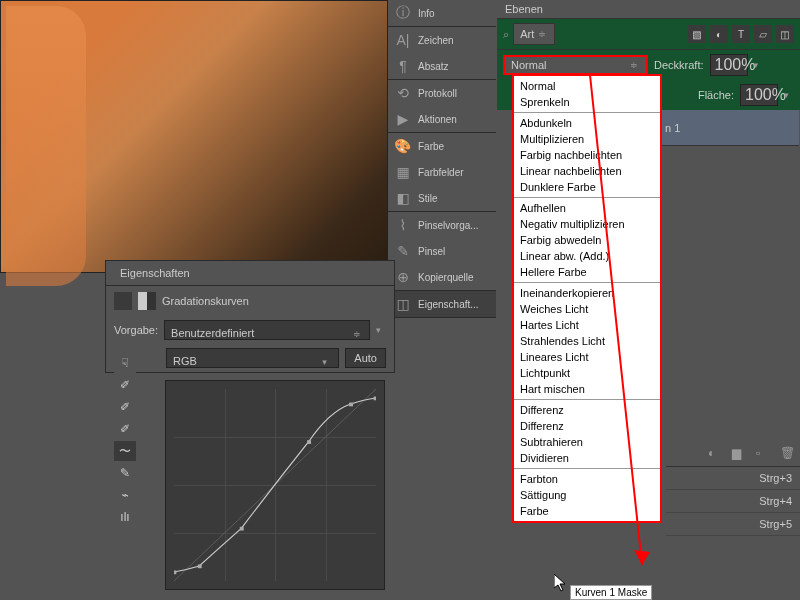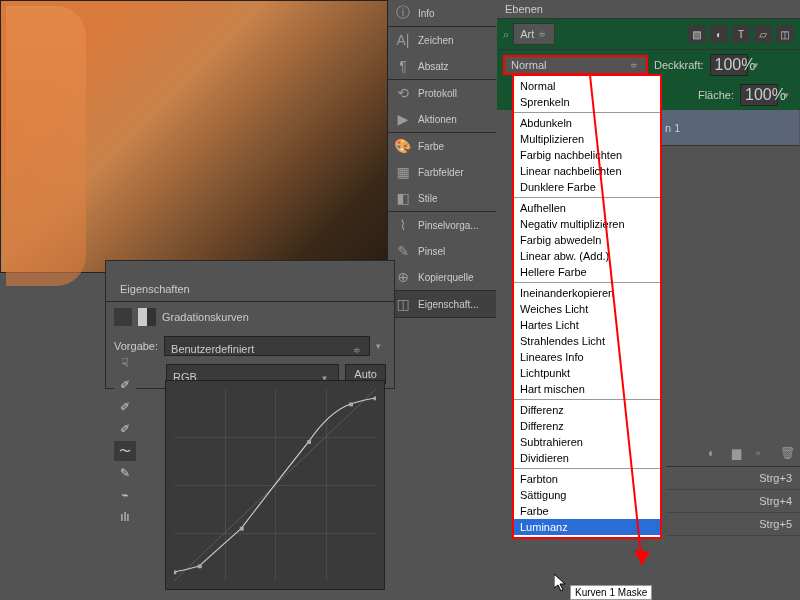--- a/index.html
+++ b/index.html
@@ -6,21 +6,21 @@
 body{background:#535353;width:800px;height:600px;overflow:hidden;position:relative;}
 .img-area{position:absolute;left:0;top:0;width:388px;height:273px;background:linear-gradient(135deg,#d87a3c 20%,#c9824a 40%,#3a2818 85%,#2a1e12 100%);border:1px solid #222;}
 .img-area::before{content:"";position:absolute;left:5px;top:5px;width:80px;height:280px;background:linear-gradient(180deg,#e89050,#d87a3c);border-radius:0 30px 30px 0;opacity:.6;}
 .panels-col{position:absolute;left:388px;top:0;width:108px;background:#535353;}
 .panel-grp{border-bottom:1px solid #2a2a2a;}
 .panel-item{display:flex;align-items:center;height:26px;padding:0 6px;gap:6px;cursor:pointer;}
 .panel-item.sel{background:#404040;}
 .pi-icon{width:18px;height:16px;display:flex;align-items:center;justify-content:center;font-size:14px;color:#9b9b9b;}
 .pi-lbl{font-size:10px;color:#ccc;}
 .prop-panel{position:absolute;left:105px;top:260px;width:290px;background:#535353;border:1px solid #2a2a2a;}
-.pp-tab{background:#535353;padding:4px 8px;border-bottom:1px solid #2a2a2a;display:flex;align-items:center;margin-top:16px;}
+.pp-tab{background:#535353;padding:4px 8px;border-bottom:1px solid #2a2a2a;display:flex;align-items:center;}
 .pp-tab-lbl{background:#535353;padding:2px 6px;font-size:11px;}
 .pp-hdr{display:flex;align-items:center;padding:6px 8px;gap:6px;}
 .pp-icon{width:18px;height:18px;background:#3a3a3a;display:inline-block;}
 .pp-icon.mask{background:linear-gradient(90deg,#ccc 50%,#333 50%);}
 .pp-row{display:flex;align-items:center;padding:4px 8px;gap:6px;}
 .sel-box{flex:1;background:#3a3a3a;border:1px solid #222;height:20px;padding:0 6px;display:flex;align-items:flex-end;justify-content:space-between;}
 .sel-arr{width:10px;font-size:9px;color:#999;}
 .btn{background:#3a3a3a;border:1px solid #222;padding:2px 8px;height:20px;display:flex;align-items:center;font-size:10px;}
 .tools-col{position:absolute;left:110px;top:349px;width:30px;display:flex;flex-direction:column;gap:2px;padding:4px;}
 .tool{width:22px;height:20px;background:#535353;display:flex;align-items:center;justify-content:center;font-size:12px;color:#ccc;cursor:pointer;}
@@ -229,35 +229,34 @@
       <div class="dd-item">Negativ multiplizieren</div>
       <div class="dd-item">Farbig abwedeln</div>
       <div class="dd-item">Linear abw. (Add.)</div>
       <div class="dd-item">Hellere Farbe</div>
     </div>
   <div class="dd-grp">
       <div class="dd-item">Ineinanderkopieren</div>
       <div class="dd-item">Weiches Licht</div>
       <div class="dd-item">Hartes Licht</div>
       <div class="dd-item">Strahlendes Licht</div>
-      <div class="dd-item">Lineares Info</div>
+      <div class="dd-item">Lineares Licht</div>
       <div class="dd-item">Lichtpunkt</div>
       <div class="dd-item">Hart mischen</div>
     </div>
   <div class="dd-grp">
       <div class="dd-item">Differenz</div>
       <div class="dd-item">Differenz</div>
       <div class="dd-item">Subtrahieren</div>
       <div class="dd-item">Dividieren</div>
     </div>
   <div class="dd-grp" style="border:0;">
       <div class="dd-item">Farbton</div>
       <div class="dd-item">Sättigung</div>
       <div class="dd-item">Farbe</div>
-      <div class="dd-item sel">Luminanz</div>
     </div>
 </div>
 
 <svg class="arrow-ann" width="110" height="510">
   <line x1="30" y1="5" x2="82" y2="495" stroke="#f00" stroke-width="2"></line>
   <polygon points="82,495 74,480 90,482" fill="#f00"></polygon>
 </svg>
 
 <div class="hist-panel">
   <div class="hist-hdr">

